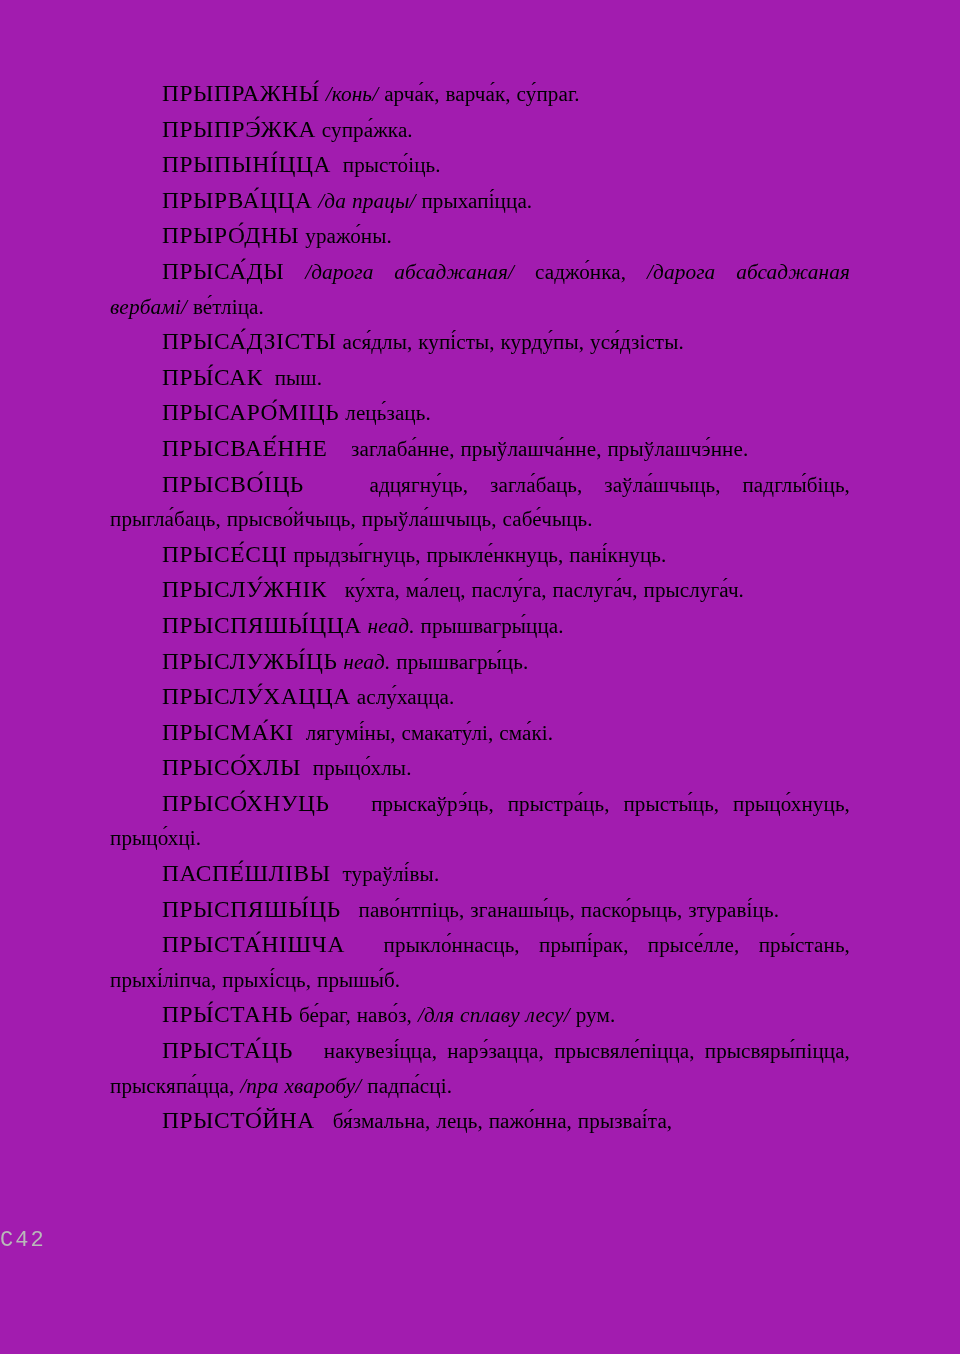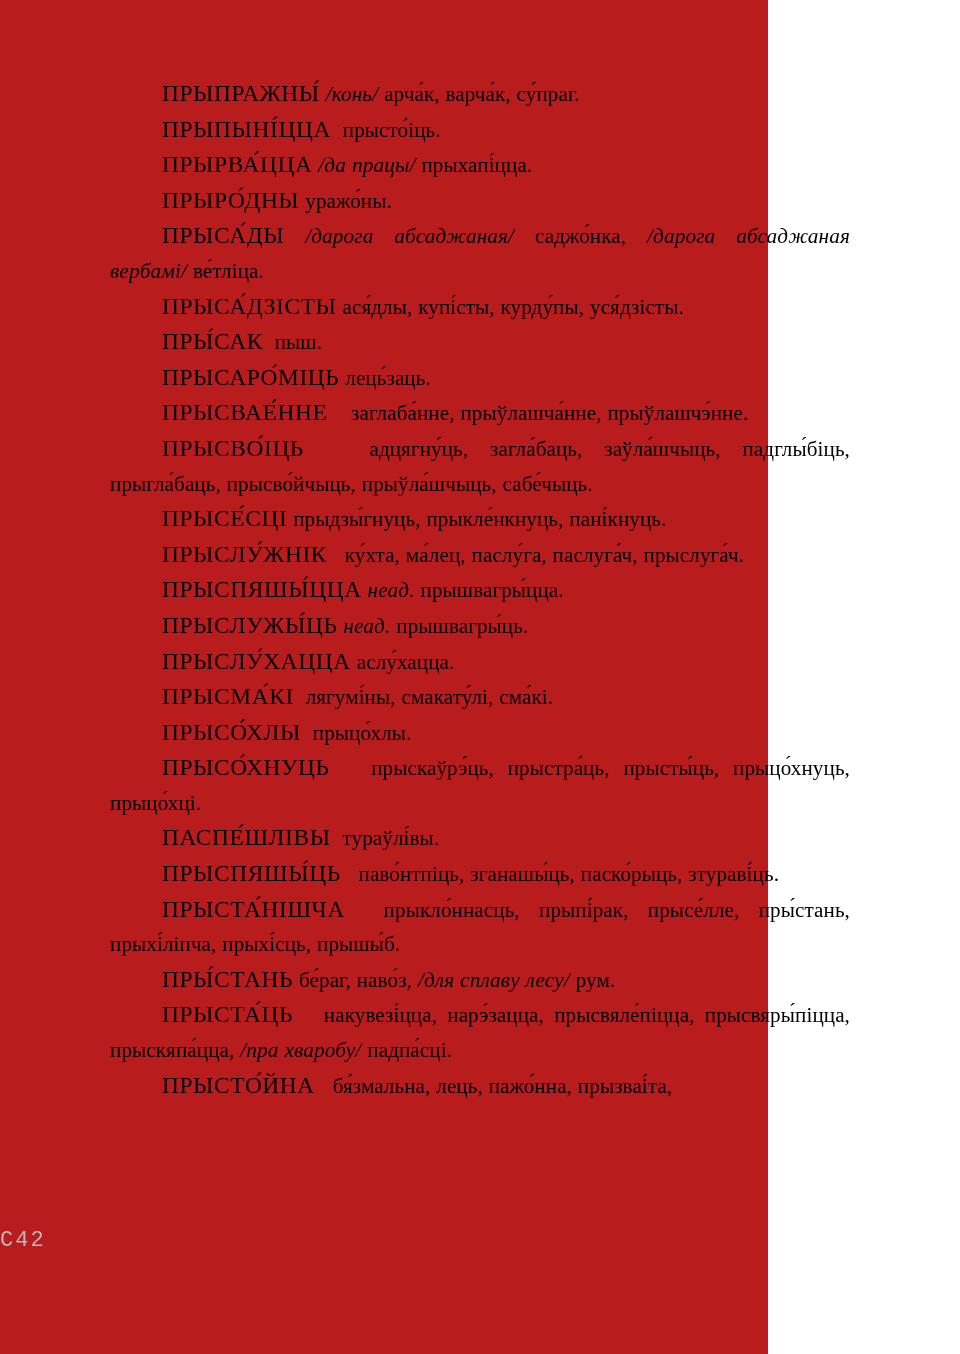--- a/index.html
+++ b/index.html
@@ -13,23 +13,23 @@
     height: 1354px;
     position: relative;
     overflow: hidden;
     font-family: "Liberation Serif", "DejaVu Serif", serif;
     color: #000000;
   }
 
   .page {
     position: absolute;
     left: 0; top: 0;
-    width: 768px;
+    width: 960px;
     height: 1354px;
-    background: #b91c1c;
+    background: #a21caf;
   }
 
   .column {
     position: absolute;
     left: 110px;
     top: 76px;
     width: 740px;
   }
 
   
@@ -83,20 +83,24 @@
 <div class="page">
 
   <div class="column">
 
     <p class="entry last">
       <span class="hw">ПРЫПРАЖНЫ́</span>
       <span class="it">/конь/</span>
       <span class="syn">арча́к, варча́к, су́праг.</span>
     </p>
 
+    <p class="entry last">
+      <span class="hw">ПРЫПРЭ́ЖКА</span>
+      <span class="syn">супра́жка.</span>
+    </p>
 
 
     <p class="entry last">
       <span class="hw">ПРЫПЫНІ́ЦЦА</span>&nbsp;
       <span class="syn">прысто́іць.</span>
     </p>
 
     <p class="entry last">
       <span class="hw">ПРЫРВА́ЦЦА</span>
       <span class="it">/да працы/</span>

